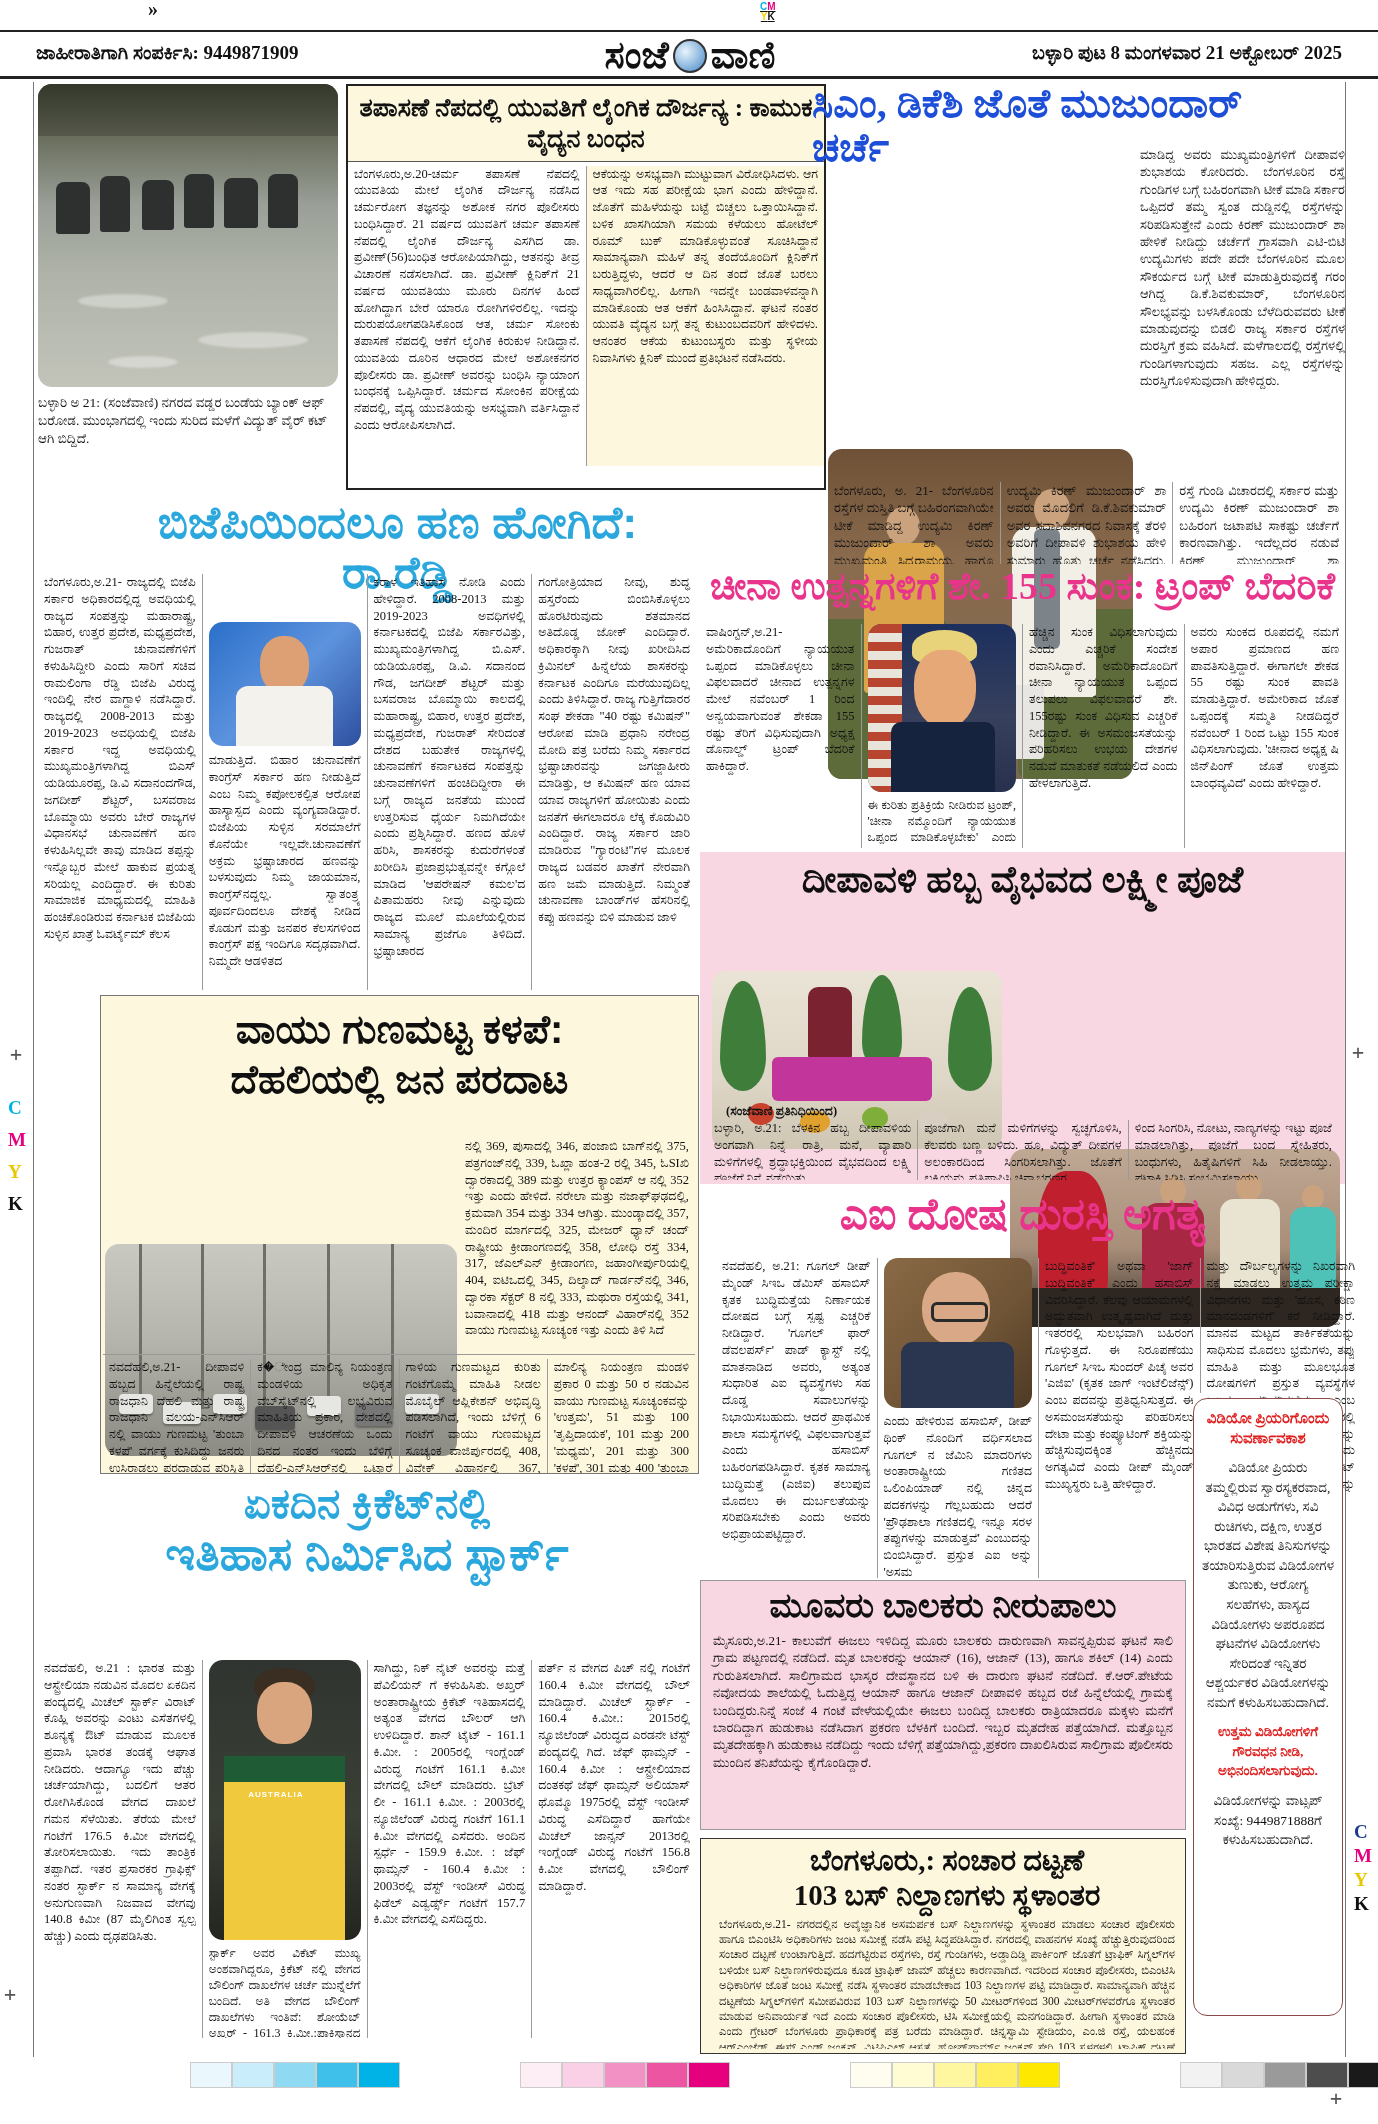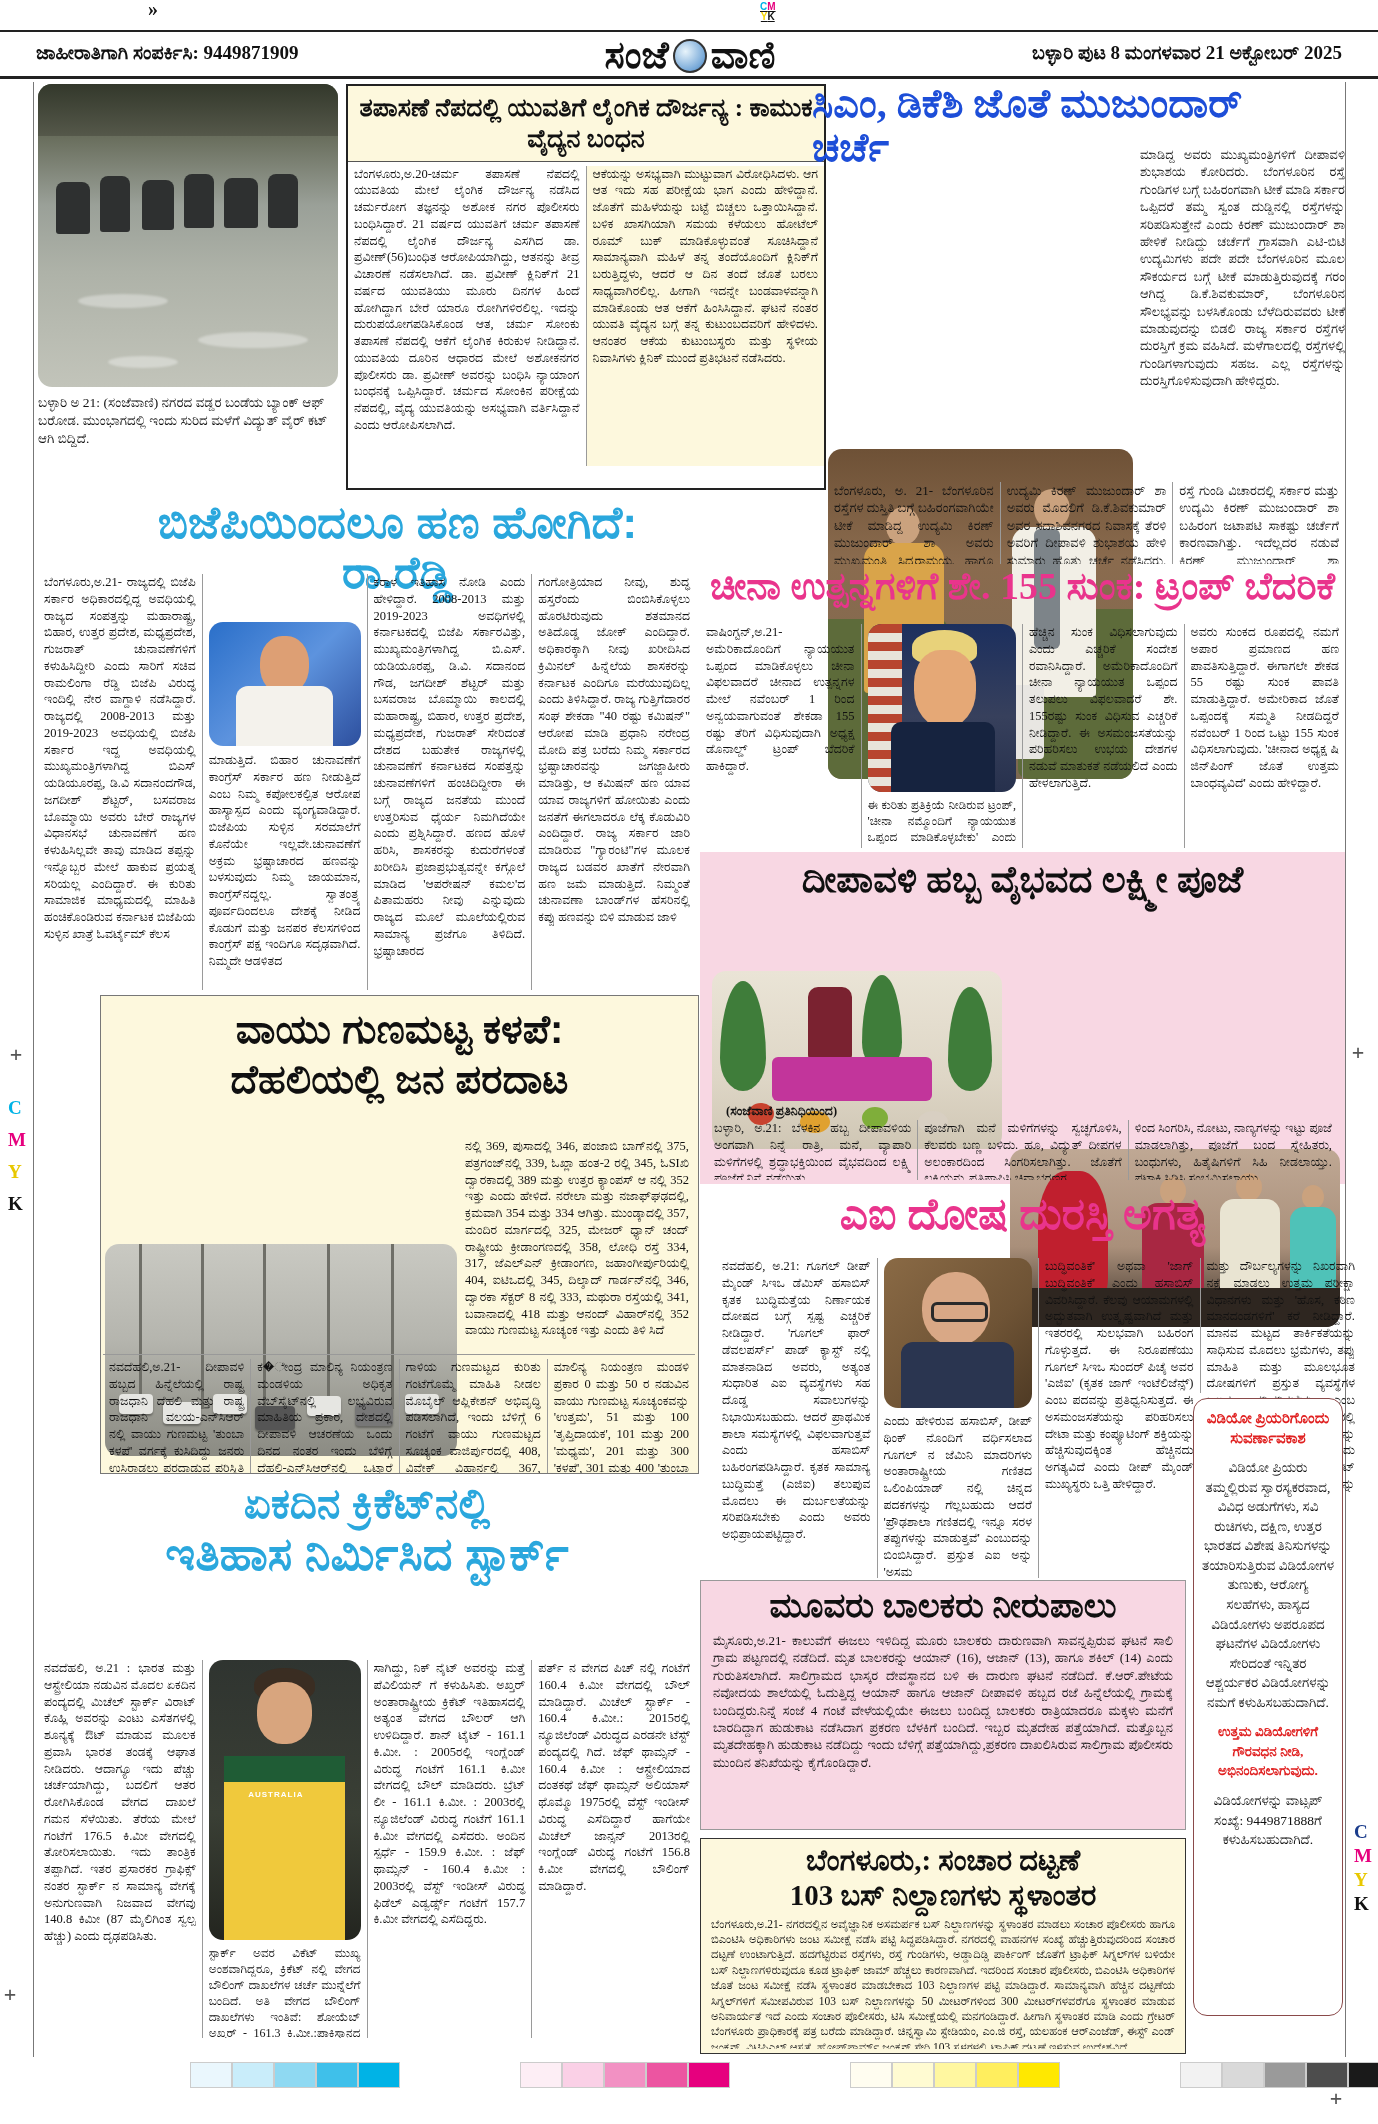--- a/index.html
+++ b/index.html
@@ -248,21 +248,21 @@
     <div style="margin-top:10px;">ವಿಡಿಯೋ ಪ್ರಿಯರು ತಮ್ಮಲ್ಲಿರುವ ಸ್ವಾರಸ್ಯಕರವಾದ, ವಿವಿಧ ಅಡುಗೆಗಳು, ಸವಿ ರುಚಿಗಳು, ದಕ್ಷಿಣ, ಉತ್ತರ ಭಾರತದ ವಿಶೇಷ ತಿನಿಸುಗಳನ್ನು ತಯಾರಿಸುತ್ತಿರುವ ವಿಡಿಯೋಗಳ ತುಣುಕು, ಆರೋಗ್ಯ ಸಲಹೆಗಳು, ಹಾಸ್ಯದ ವಿಡಿಯೋಗಳು ಅಪರೂಪದ ಘಟನೆಗಳ ವಿಡಿಯೋಗಳು ಸೇರಿದಂತೆ ಇನ್ನಿತರ ಆಶ್ಚರ್ಯಕರ ವಿಡಿಯೋಗಳನ್ನು ನಮಗೆ ಕಳುಹಿಸಬಹುದಾಗಿದೆ.</div>
     <div style="margin-top:10px;color:#e02020;font-weight:bold;">ಉತ್ತಮ ವಿಡಿಯೋಗಳಿಗೆ ಗೌರವಧನ ನೀಡಿ, ಅಭಿನಂದಿಸಲಾಗುವುದು.</div>
     <div style="margin-top:10px;">ವಿಡಿಯೋಗಳನ್ನು ವಾಟ್ಸಪ್ ಸಂಖ್ಯೆ: 9449871888ಗೆ ಕಳುಹಿಸಬಹುದಾಗಿದೆ.</div>
   </div>
 
   <div class="abs pinkbg" style="left:700px;top:1580px;width:486px;height:250px;border:1px solid #999;box-sizing:border-box;">
     <div class="headline-black" style="padding-top:6px;font-size:34px;">ಮೂವರು ಬಾಲಕರು ನೀರುಪಾಲು</div>
     <div class="body-text" style="padding:6px 12px;font-size:13px;height:180px;overflow:hidden;">ಮೈಸೂರು,ಅ.21- ಕಾಲುವೆಗೆ ಈಜಲು ಇಳಿದಿದ್ದ ಮೂರು ಬಾಲಕರು ದಾರುಣವಾಗಿ ಸಾವನ್ನಪ್ಪಿರುವ ಘಟನೆ ಸಾಲಿ ಗ್ರಾಮ ಪಟ್ಟಣದಲ್ಲಿ ನಡೆದಿದೆ. ಮೃತ ಬಾಲಕರನ್ನು ಆಯಾನ್ (16), ಆಜಾನ್ (13), ಹಾಗೂ ಶಕಿಲ್ (14) ಎಂದು ಗುರುತಿಸಲಾಗಿದೆ. ಸಾಲಿಗ್ರಾಮದ ಭಾಸ್ಕರ ದೇವಸ್ಥಾನದ ಬಳಿ ಈ ದಾರುಣ ಘಟನೆ ನಡೆದಿದೆ. ಕೆ.ಆರ್.ಪೇಟೆಯ ನವೋದಯ ಶಾಲೆಯಲ್ಲಿ ಓದುತ್ತಿದ್ದ ಆಯಾನ್ ಹಾಗೂ ಆಜಾನ್ ದೀಪಾವಳಿ ಹಬ್ಬದ ರಜೆ ಹಿನ್ನೆಲೆಯಲ್ಲಿ ಗ್ರಾಮಕ್ಕೆ ಬಂದಿದ್ದರು.ನಿನ್ನೆ ಸಂಜೆ 4 ಗಂಟೆ ವೇಳೆಯಲ್ಲಿಯೇ ಈಜಲು ಬಂದಿದ್ದ ಬಾಲಕರು ರಾತ್ರಿಯಾದರೂ ಮಕ್ಕಳು ಮನೆಗೆ ಬಾರದಿದ್ದಾಗ ಹುಡುಕಾಟ ನಡೆಸಿದಾಗ ಪ್ರಕರಣ ಬೆಳಕಿಗೆ ಬಂದಿದೆ. ಇಬ್ಬರ ಮೃತದೇಹ ಪತ್ತೆಯಾಗಿದೆ. ಮತ್ತೊಬ್ಬನ ಮೃತದೇಹಕ್ಕಾಗಿ ಹುಡುಕಾಟ ನಡೆದಿದ್ದು ಇಂದು ಬೆಳಿಗ್ಗೆ ಪತ್ತೆಯಾಗಿದ್ದು,ಪ್ರಕರಣ ದಾಖಲಿಸಿರುವ ಸಾಲಿಗ್ರಾಮ ಪೊಲೀಸರು ಮುಂದಿನ ತನಿಖೆಯನ್ನು ಕೈಗೊಂಡಿದ್ದಾರೆ.</div>
   </div>
 
-  <div class="abs cream" style="left:700px;top:1838px;width:486px;height:216px;border:1.5px solid #333;box-sizing:border-box;">
+  <div class="abs cream" style="left:700px;top:1838px;width:486px;height:216px;border:1.5px solid #333;box-sizing:border-box;padding-left:8px;">
     <div class="headline-black" style="padding-top:4px;font-size:29px;line-height:1.2;">
       <div>ಬೆಂಗಳೂರು,: ಸಂಚಾರ ದಟ್ಟಣೆ</div>
       <div>103 ಬಸ್ ನಿಲ್ದಾಣಗಳು ಸ್ಥಳಾಂತರ</div>
     </div>
     <div class="body-text" style="padding:4px 10px;font-size:11.5px;height:128px;overflow:hidden;">ಬೆಂಗಳೂರು,ಅ.21- ನಗರದಲ್ಲಿನ ಅವೈಜ್ಞಾನಿಕ ಅಸಮರ್ಪಕ ಬಸ್ ನಿಲ್ದಾಣಗಳನ್ನು ಸ್ಥಳಾಂತರ ಮಾಡಲು ಸಂಚಾರ ಪೊಲೀಸರು ಹಾಗೂ ಬಿಎಂಟಿಸಿ ಅಧಿಕಾರಿಗಳು ಜಂಟ ಸಮೀಕ್ಷೆ ನಡೆಸಿ ಪಟ್ಟಿ ಸಿದ್ಧಪಡಿಸಿದ್ದಾರೆ. ನಗರದಲ್ಲಿ ವಾಹನಗಳ ಸಂಖ್ಯೆ ಹೆಚ್ಚುತ್ತಿರುವುದರಿಂದ ಸಂಚಾರ ದಟ್ಟಣೆ ಉಂಟಾಗುತ್ತಿದೆ. ಹದಗೆಟ್ಟಿರುವ ರಸ್ತೆಗಳು, ರಸ್ತೆ ಗುಂಡಿಗಳು, ಅಡ್ಡಾದಿಡ್ಡಿ ಪಾರ್ಕಿಂಗ್ ಜೊತೆಗೆ ಟ್ರಾಫಿಕ್ ಸಿಗ್ನಲ್‌ಗಳ ಬಳಿಯೇ ಬಸ್ ನಿಲ್ದಾಣಗಳಿರುವುದೂ ಕೂಡ ಟ್ರಾಫಿಕ್ ಜಾಮ್ ಹೆಚ್ಚಲು ಕಾರಣವಾಗಿದೆ. ಇದರಿಂದ ಸಂಚಾರ ಪೊಲೀಸರು, ಬಿಎಂಟಿಸಿ ಅಧಿಕಾರಿಗಳ ಜೊತೆ ಜಂಟ ಸಮೀಕ್ಷೆ ನಡೆಸಿ ಸ್ಥಳಾಂತರ ಮಾಡಬೇಕಾದ 103 ನಿಲ್ದಾಣಗಳ ಪಟ್ಟಿ ಮಾಡಿದ್ದಾರೆ. ಸಾಮಾನ್ಯವಾಗಿ ಹೆಚ್ಚಿನ ದಟ್ಟಣೆಯ ಸಿಗ್ನಲ್‌ಗಳಿಗೆ ಸಮೀಪವಿರುವ 103 ಬಸ್ ನಿಲ್ದಾಣಗಳನ್ನು 50 ಮೀಟರ್‌ಗಳಿಂದ 300 ಮೀಟರ್‌ಗಳವರೆಗೂ ಸ್ಥಳಾಂತರ ಮಾಡುವ ಅನಿವಾರ್ಯತೆ ಇದೆ ಎಂದು ಸಂಚಾರ ಪೊಲೀಸರು, ಟಿಸಿ ಸಮೀಕ್ಷೆಯಲ್ಲಿ ಮನಗಂಡಿದ್ದಾರೆ. ಹೀಗಾಗಿ ಸ್ಥಳಾಂತರ ಮಾಡಿ ಎಂದು ಗ್ರೇಟರ್ ಬೆಂಗಳೂರು ಪ್ರಾಧಿಕಾರಕ್ಕೆ ಪತ್ರ ಬರೆದು ಮಾಡಿದ್ದಾರೆ. ಚಿನ್ನಸ್ವಾಮಿ ಸ್ಟೇಡಿಯಂ, ಎಂ.ಜಿ ರಸ್ತೆ, ಯಲಹಂಕ ಆರ್‌ಎಂಜೆಡ್, ಈಸ್ಟ್ ಎಂಡ್ ಜಂಕ್ಷನ್, ವಿಟಿಪಿಎಲ್ ಆಸ್ಪತ್ರೆ, ಹೋಪ್‌ಫಾರ್ಮ್ ಜಂಕ್ಷನ್ ಸೇರಿ 103 ಸ್ಥಳಗಳಲ್ಲಿ ಟ್ರಾಫಿಕ್ ದಟ್ಟಣೆ ಇಳಿಸುವ ಉದ್ದೇಶವಿದೆ.</div>
   </div>
 
   <div class="abs" style="left:38px;top:1480px;width:658px;text-align:center;color:#2aa7dd;font-weight:bold;font-family:'Liberation Sans',sans-serif;line-height:1.15;">
     <div style="font-size:42px;">ಏಕದಿನ ಕ್ರಿಕೆಟ್‌ನಲ್ಲಿ</div>
     <div style="font-size:46px;">ಇತಿಹಾಸ ನಿರ್ಮಿಸಿದ ಸ್ಟಾರ್ಕ್</div>

